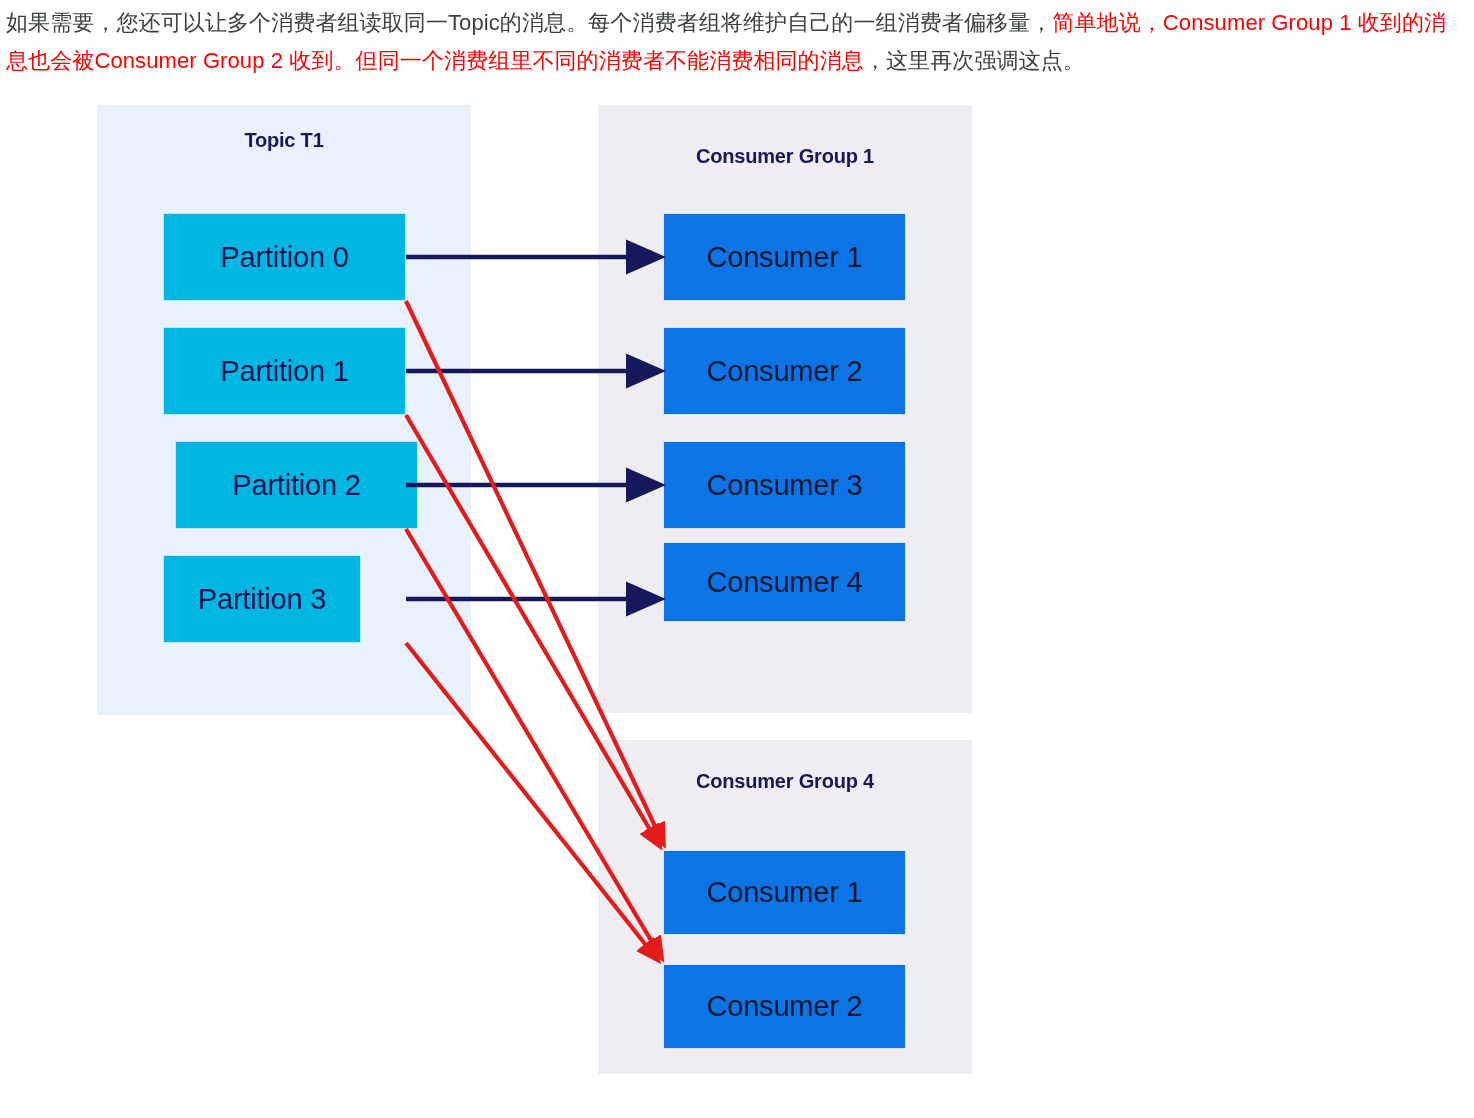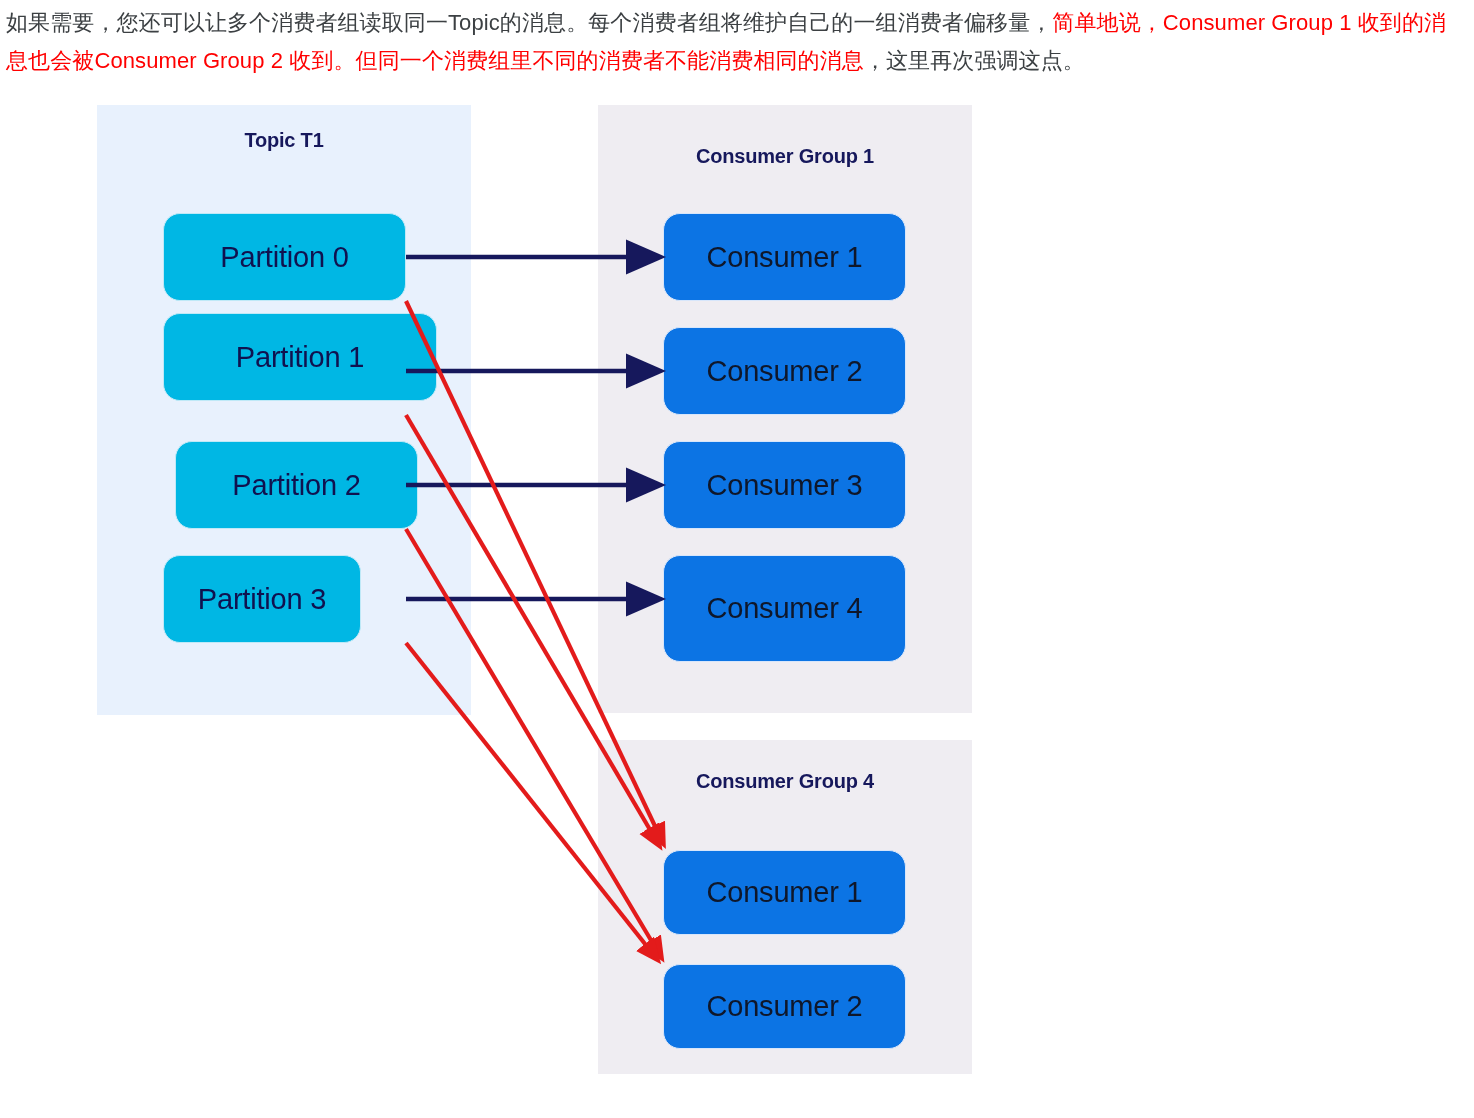--- a/index.html
+++ b/index.html
@@ -64,21 +64,20 @@
 
   .node {
     position: absolute;
     box-sizing: border-box;
     display: flex;
     align-items: center;
     justify-content: center;
     font-size: 29px;
     letter-spacing: -0.2px;
     white-space: nowrap;
-    border-radius: 17px;
   }
   .node.partition {
     background: #00b7e4;
     color: #10124f;
     border: 1px solid #bfe9f7;
   }
   .node.consumer {
     background: #0c74e4;
     color: #0f172a;
     border: 1px solid #d7e6fb;
@@ -100,21 +99,21 @@
 <div id="paragraph"><span>如果需要，您还可以让多个消费者组读取同一Topic的消息。每个消费者组将维护自己的一组消费者偏移量，</span><span class="hl">简单地说，Consumer Group 1 收到的消息也会被Consumer Group 2 收到。但同一个消费组里不同的消费者不能消费相同的消息</span><span>，这里再次强调这点。</span></div>
 
 <div id="diagram">
 
   <div class="panel topic" style="left:97px; top:17px; width:374px; height:610px;">
     <div class="panel-title" style="top:24px;">Topic T1</div>
   </div>
   <div class="node partition" style="left:163px; top:125px; width:243px; height:88px;">
     <span>Partition 0</span>
   </div>
-  <div class="node partition" style="left:163px; top:225px; width:274px; height:88px;">
+  <div class="node partition" style="left:163px; top:239px; width:243px; height:88px;">
     <span>Partition 1</span>
   </div>
   <div class="node partition" style="left:175px; top:353px; width:243px; height:88px;">
     <span>Partition 2</span>
   </div>
   <div class="node partition" style="left:163px; top:467px; width:198px; height:88px;">
     <span>Partition 3</span>
   </div>
 
   <div class="panel group" style="left:598px; top:17px; width:374px; height:608px;">
@@ -122,21 +121,21 @@
   </div>
   <div class="node consumer" style="left:663px; top:125px; width:243px; height:88px;">
     <span>Consumer 1</span>
   </div>
   <div class="node consumer" style="left:663px; top:239px; width:243px; height:88px;">
     <span>Consumer 2</span>
   </div>
   <div class="node consumer" style="left:663px; top:353px; width:243px; height:88px;">
     <span>Consumer 3</span>
   </div>
-  <div class="node consumer" style="left:663px; top:467px; width:243px; height:107px;">
+  <div class="node consumer" style="left:663px; top:454px; width:243px; height:80px;">
     <span>Consumer 4</span>
   </div>
 
   <div class="panel group" style="left:598px; top:652px; width:374px; height:334px;">
     <div class="panel-title" style="top:30px;">Consumer Group 4</div>
   </div>
   <div class="node consumer" style="left:663px; top:762px; width:243px; height:85px;">
     <span>Consumer 1</span>
   </div>
   <div class="node consumer" style="left:663px; top:876px; width:243px; height:85px;">

